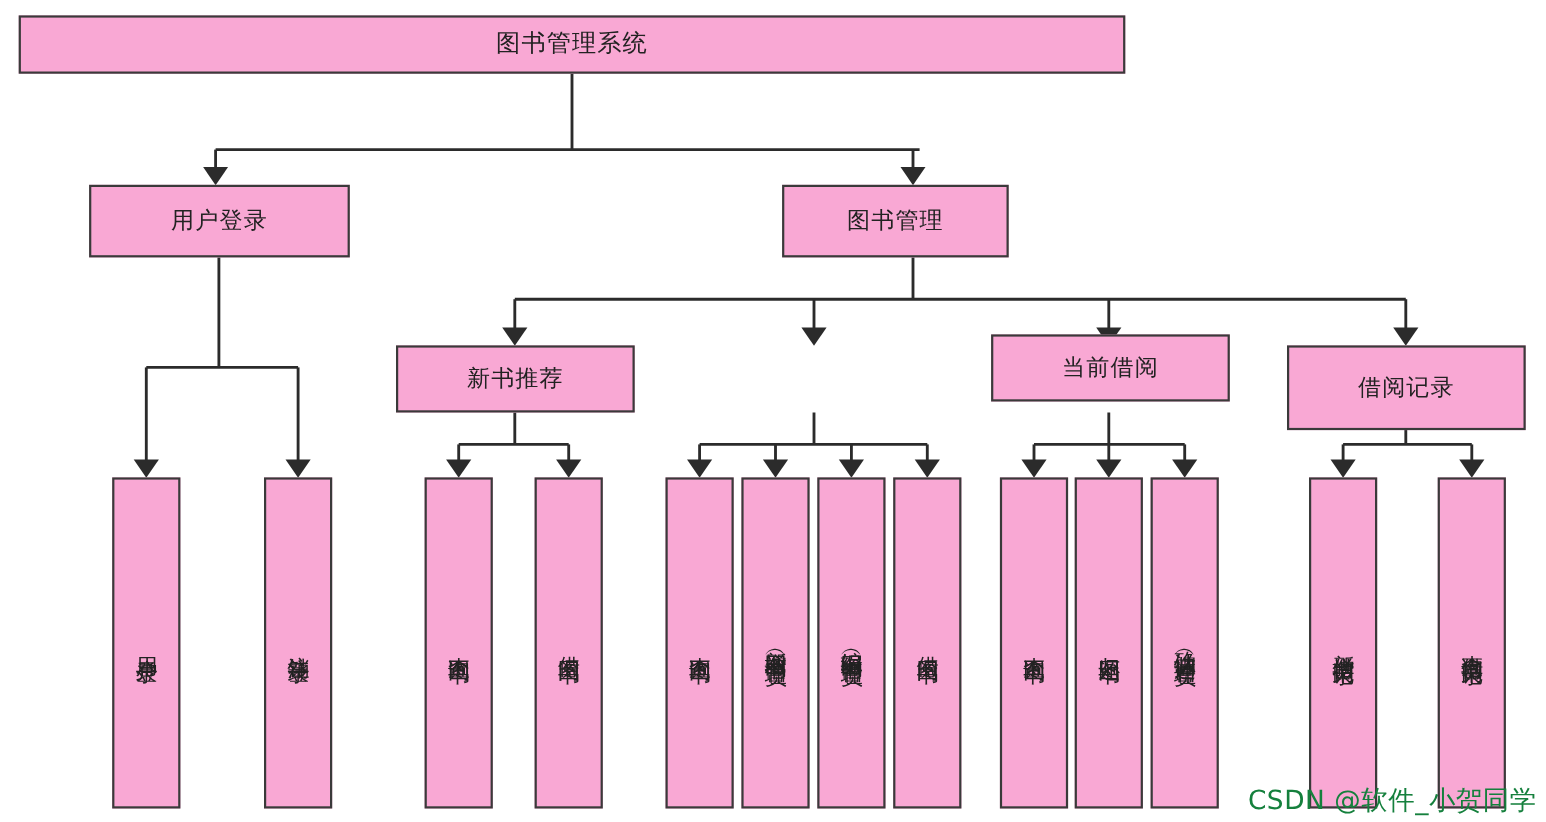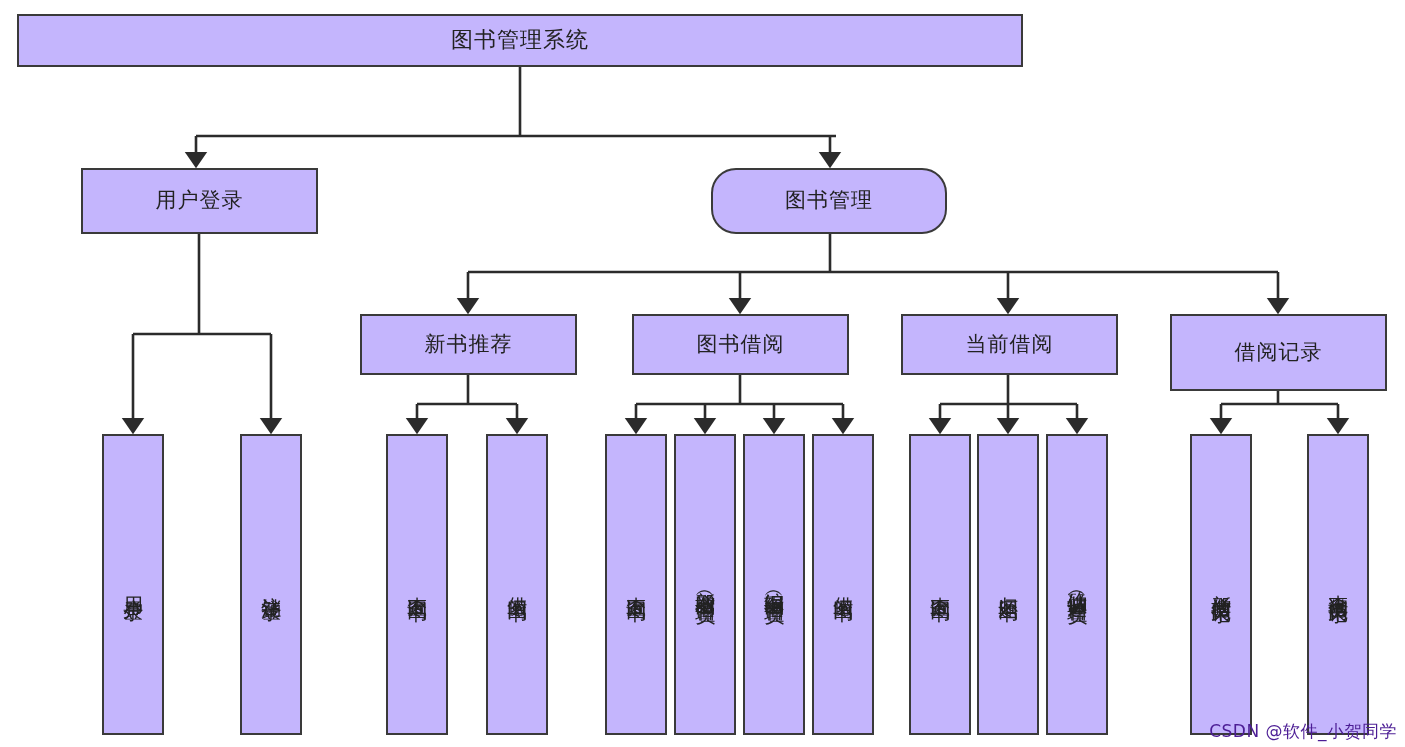--- a/index.html
+++ b/index.html
@@ -22,21 +22,21 @@
     position: absolute;
     left: 0;
     top: 0;
     width: 1405px;
     height: 747px;
     pointer-events: none;
   }
   .node {
     position: absolute;
     box-sizing: border-box;
-    background: #c4b5fd;
+    background: #f9a8d4;
     border: 2px solid #3a3a3a;
     display: flex;
     align-items: center;
     justify-content: center;
     color: #222222;
   }
   .node.horiz {
     font-size: 21px;
     letter-spacing: 1px;
     line-height: 1.2;
@@ -55,22 +55,22 @@
     writing-mode: vertical-rl;
     text-orientation: upright;
     letter-spacing: 2px;
     white-space: nowrap;
     color: #222222;
   }
   .watermark {
     position: absolute;
     right: 8px;
     bottom: 4px;
-    font-size: 17px;
-    color: #4c1d95;
+    font-size: 24px;
+    color: #15803d;
     letter-spacing: 0.5px;
     white-space: nowrap;
   }
 </style>
 </head>
 <body>
 
 <div id="canvas">
 
   <svg class="wires" viewBox="0 0 1405 747">
@@ -121,27 +121,26 @@
       <path d="M1221,404 L1221,426" marker-end="url(#arrow)"></path>
       <path d="M1338,404 L1338,426" marker-end="url(#arrow)"></path>
 
     </g>
   </svg>
 
   <div class="node horiz root" style="left:17px; top:14px; width:1006px; height:53px;">图书管理系统</div>
 
   <div class="node horiz" style="left:81px; top:168px; width:237px; height:66px;">用户登录</div>
 
-  <div class="node horiz" style="left:711px; top:168px; width:236px; height:66px;border-radius:25px;">图书管理</div>
+  <div class="node horiz" style="left:711px; top:168px; width:206px; height:66px;">图书管理</div>
 
   <div class="node horiz" style="left:360px; top:314px; width:217px; height:61px;text-align:right;">新书推荐</div>
 
-  <div class="node horiz" style="left:632px; top:314px; width:217px; height:61px;">图书借阅</div>
 
-  <div class="node horiz" style="left:901px; top:314px; width:217px; height:61px;">当前借阅</div>
+  <div class="node horiz" style="left:901px; top:304px; width:217px; height:61px;">当前借阅</div>
 
   <div class="node horiz" style="left:1170px; top:314px; width:217px; height:77px;">借阅记录</div>
 
   <div class="node vert" style="left:102px; top:434px; width:62px; height:301px;">
     <span class="vlabel">用户登录</span>
   </div>
 
   <div class="node vert" style="left:240px; top:434px; width:62px; height:301px;">
     <span class="vlabel">注销登录</span>
   </div>

